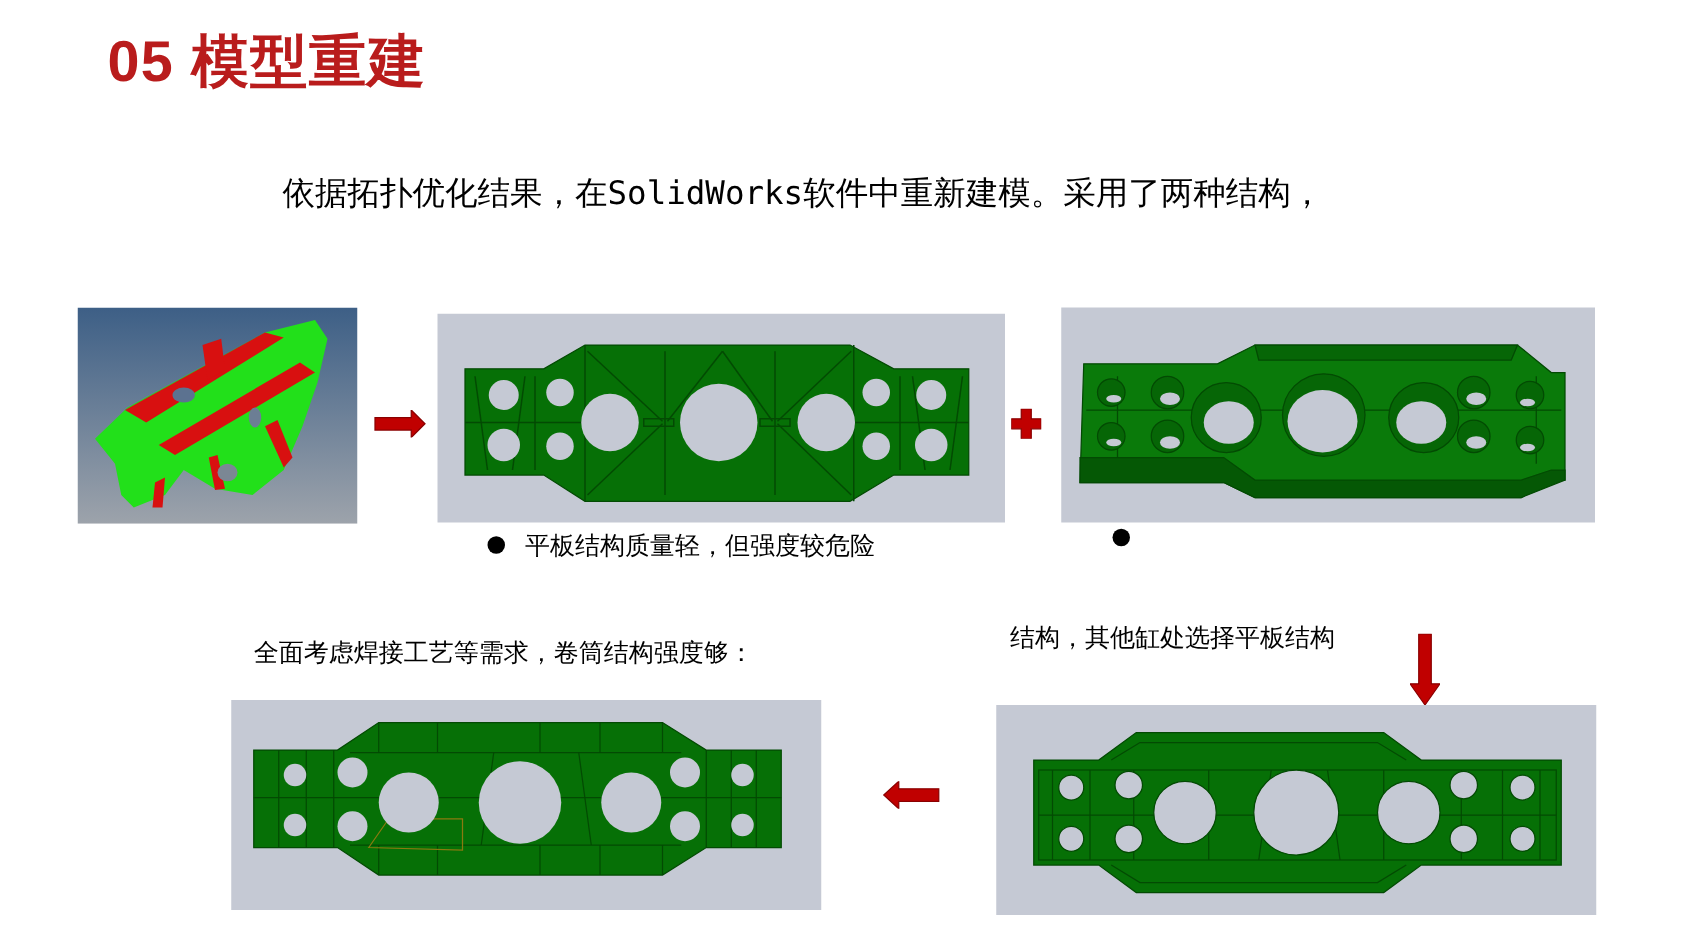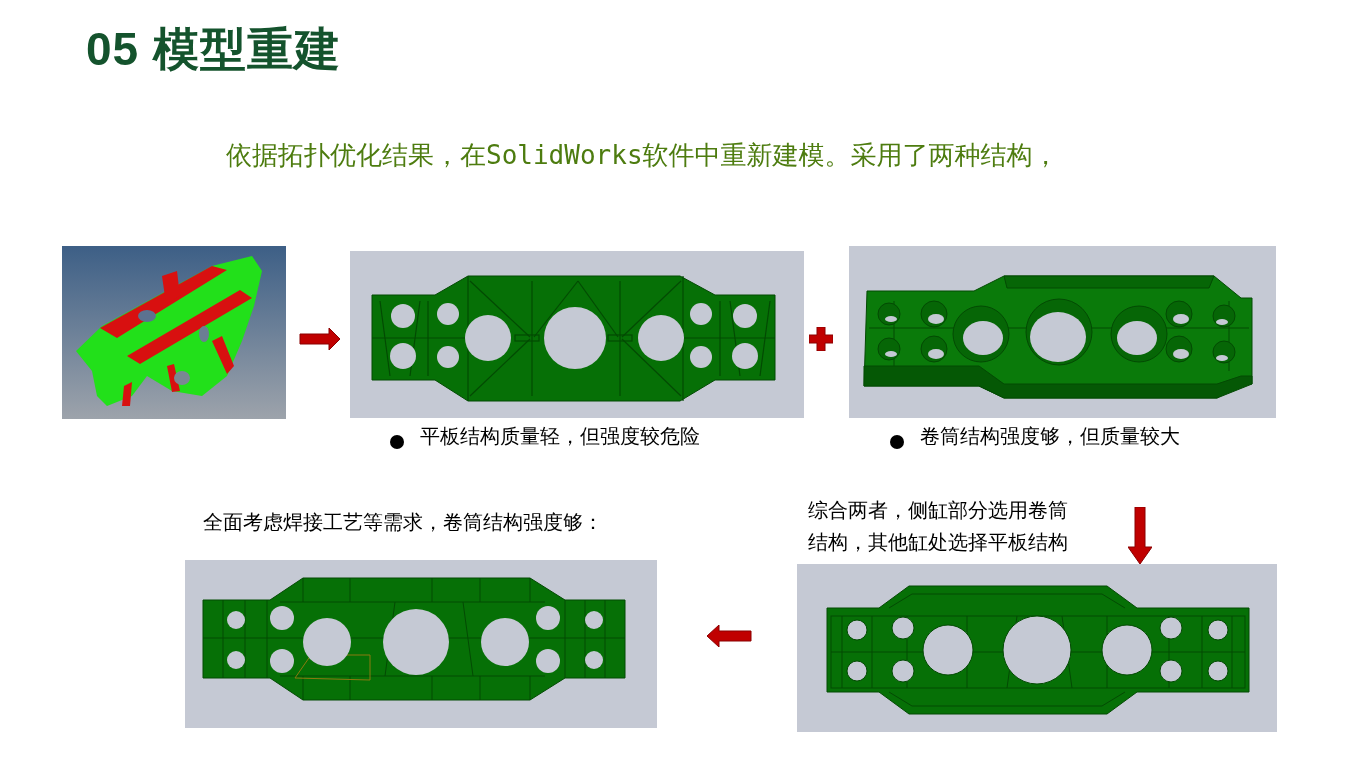--- a/index.html
+++ b/index.html
@@ -1,25 +1,25 @@
 <!DOCTYPE html>
 <html><head>
 <meta charset="utf-8">
 <style>
   html, body { margin: 0; padding: 0; background: #ffffff; }
   body { width: 1350px; height: 759px; position: relative; overflow: hidden;
          font-family: "DejaVu Sans", "Liberation Sans", sans-serif; color: #000; }
   .abs { position: absolute; }
-  .title { left: 86px; top: 18px; font-size: 46px; font-weight: bold; color: #14532d;
+  .title { left: 86px; top: 18px; font-size: 46px; font-weight: bold; color: #b91c1c;
            font-family: "Liberation Sans", "DejaVu Sans", sans-serif; letter-spacing: 1px; line-height: 62px; }
-  .intro { left: 226px; top: 136px; font-size: 26px; line-height: 38px; color: #4d7c0f;
+  .intro { left: 226px; top: 136px; font-size: 26px; line-height: 38px; color: #000000;
            font-family: "DejaVu Sans", sans-serif; }
   .intro .mono { font-family: "DejaVu Sans Mono", monospace; }
   .panel { background: #c5c9d4; }
-  .caption { font-size: 20px; line-height: 26px; display: flex; align-items: flex-end; }
+  .caption { font-size: 20px; line-height: 26px; display: flex; align-items: center; }
   .caption .dot { display: inline-block; width: 14px; height: 14px; border-radius: 50%; background: #000; margin-right: 16px; }
   .note { font-size: 20px; line-height: 32px; }
   svg { display: block; }
 </style>
 </head>
 <body>
 
 <div class="abs title">05 模型重建</div>
 
 <div class="abs intro">
@@ -146,26 +146,24 @@
     </g>
   </svg>
 </div>
 
 <div class="abs caption" style="left:390px;top:423px;">
   <span class="dot"></span>
   <span>平板结构质量轻，但强度较危险</span>
 </div>
 <div class="abs caption" style="left:890px;top:423px;">
   <span class="dot"></span>
-  <span>卷筒结构强度够，但质量较大</span>
 </div>
 
 <div class="abs note" style="left:203px;top:506px;">全面考虑焊接工艺等需求，卷筒结构强度够：</div>
 <div class="abs note" style="left:808px;top:494px;">
-  <div>综合两者，侧缸部分选用卷筒</div>
   <div>结构，其他缸处选择平板结构</div>
 </div>
 
 <div class="abs" style="left:1128px;top:507px;">
   <svg width="24" height="58" viewBox="0 0 24 58">
     <path d="M7 0 H17 V40 H24 L12 57 L0 40 H7 Z" fill="#c00000" stroke="#8a0000" stroke-width="1"></path>
   </svg>
 </div>
 
 <div class="abs panel" style="left:185px;top:560px;width:472px;height:168px;">

